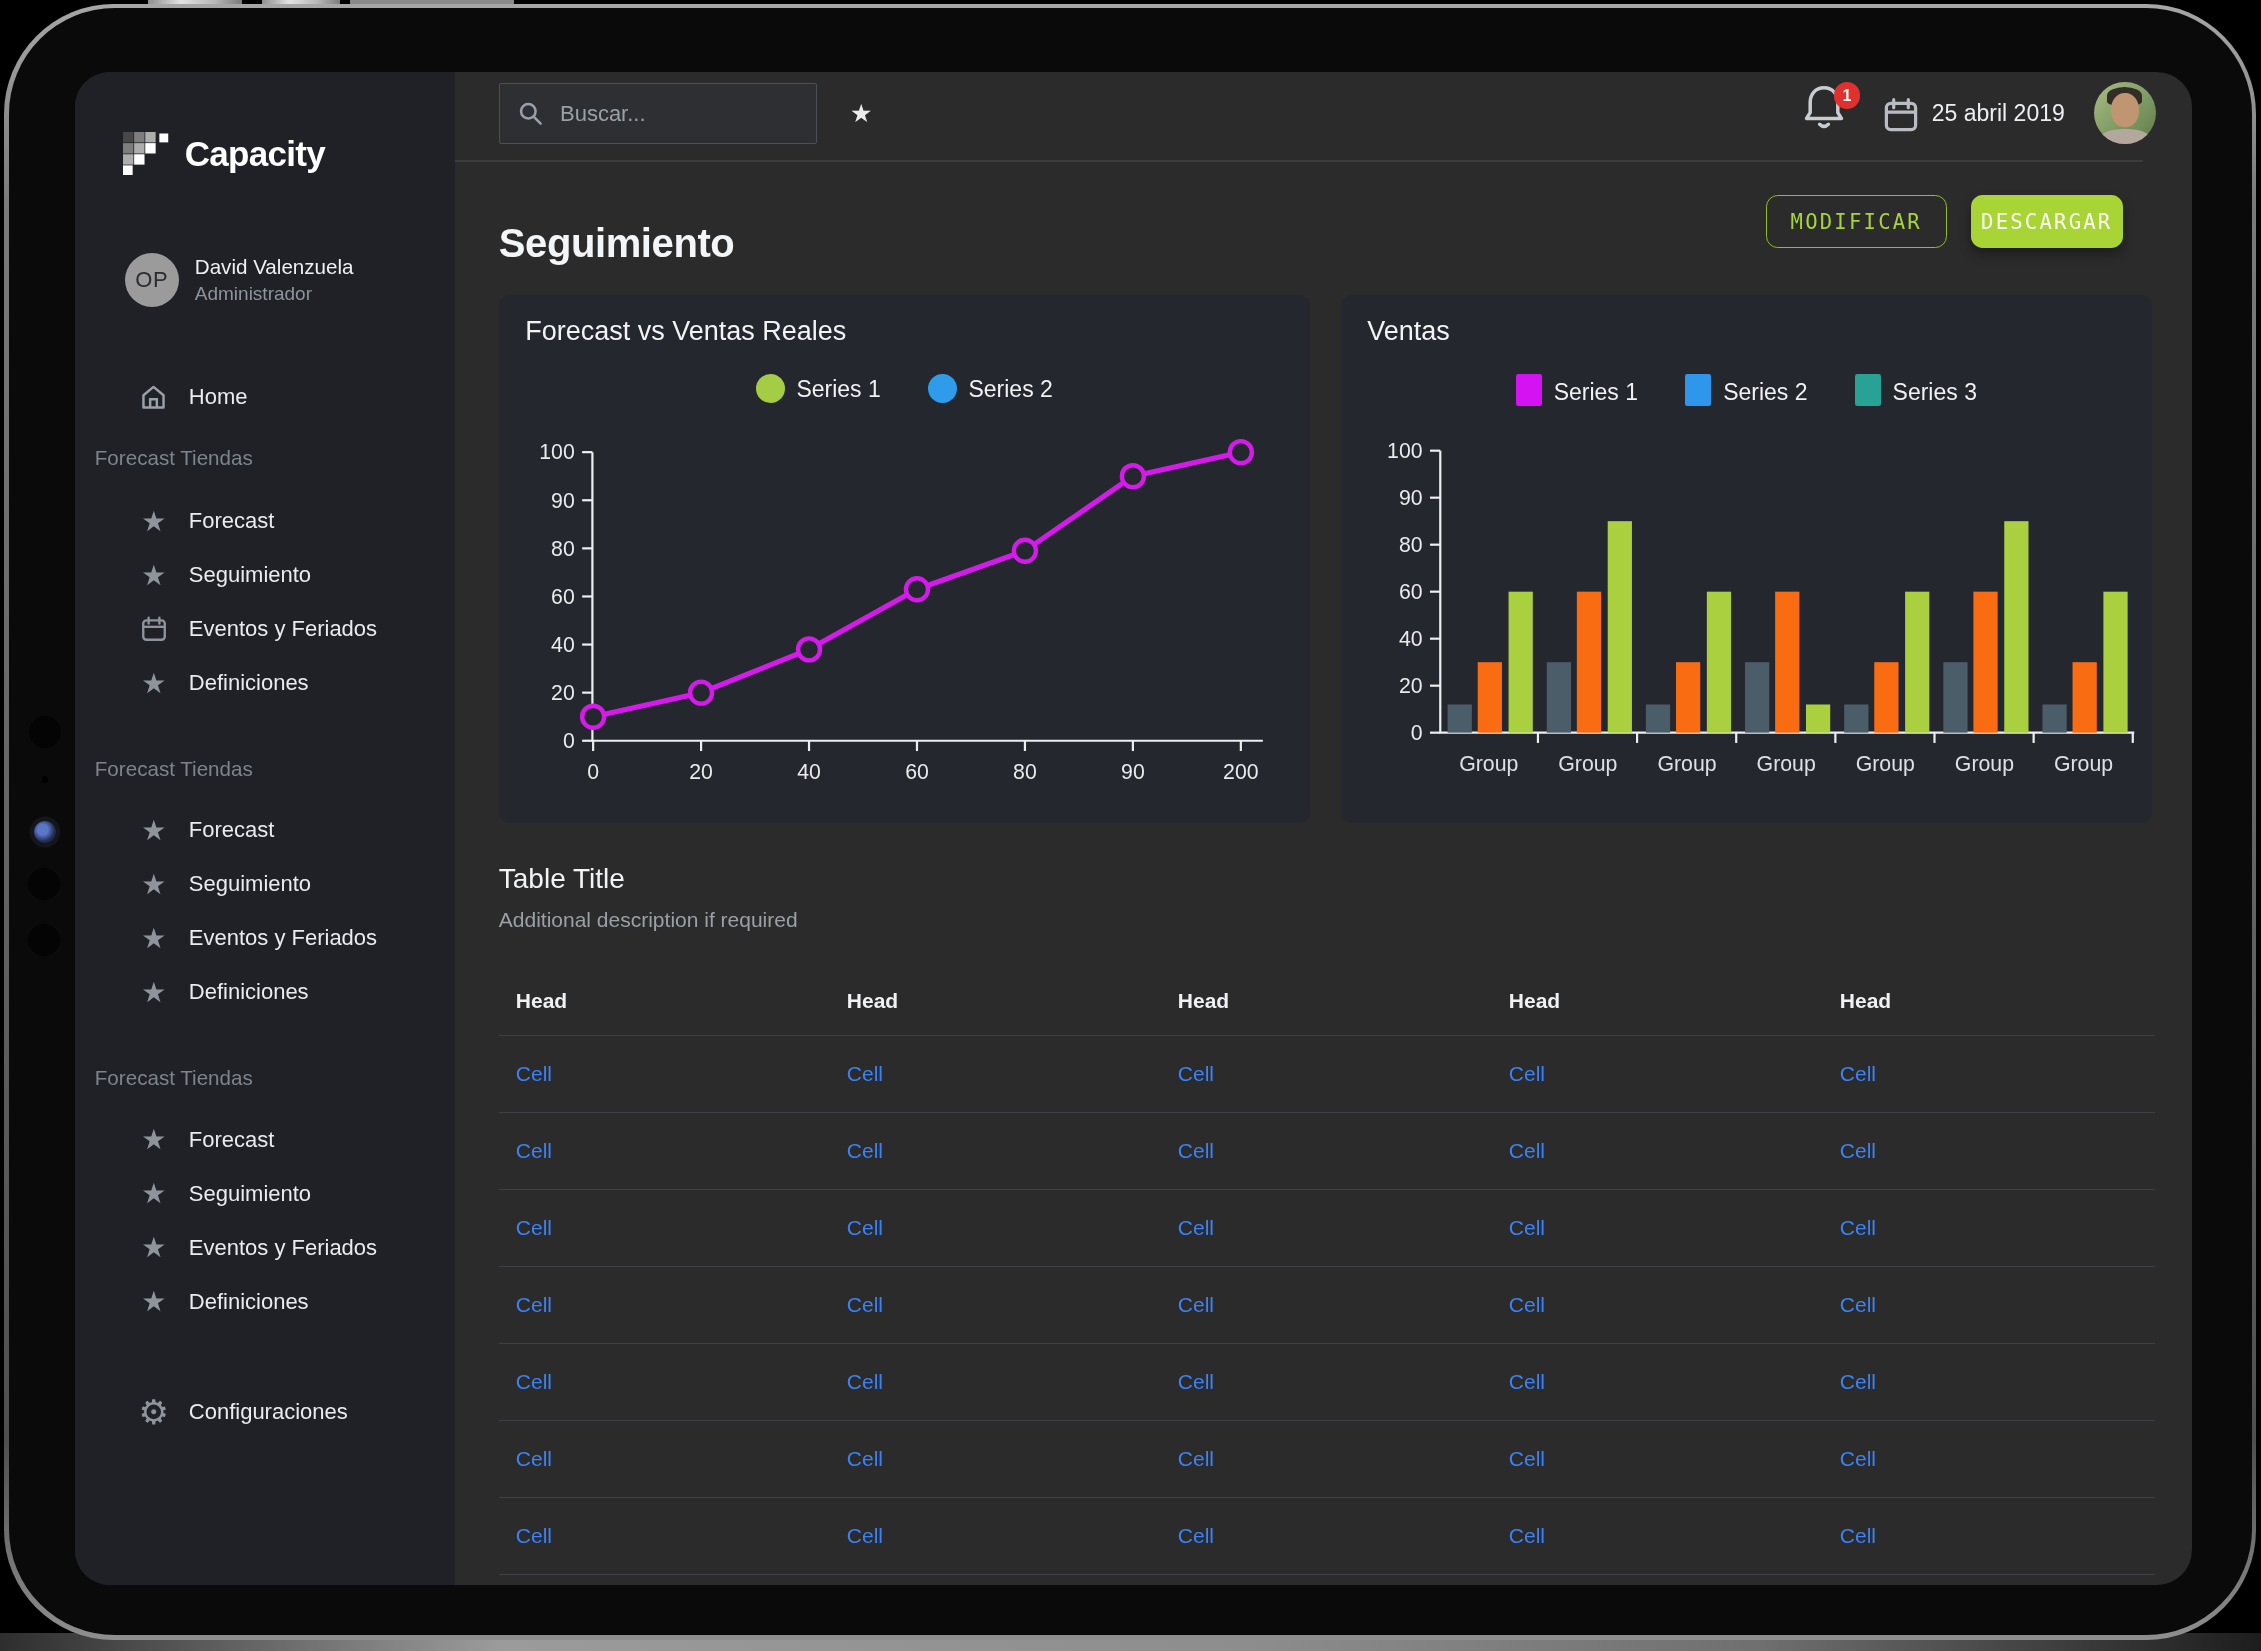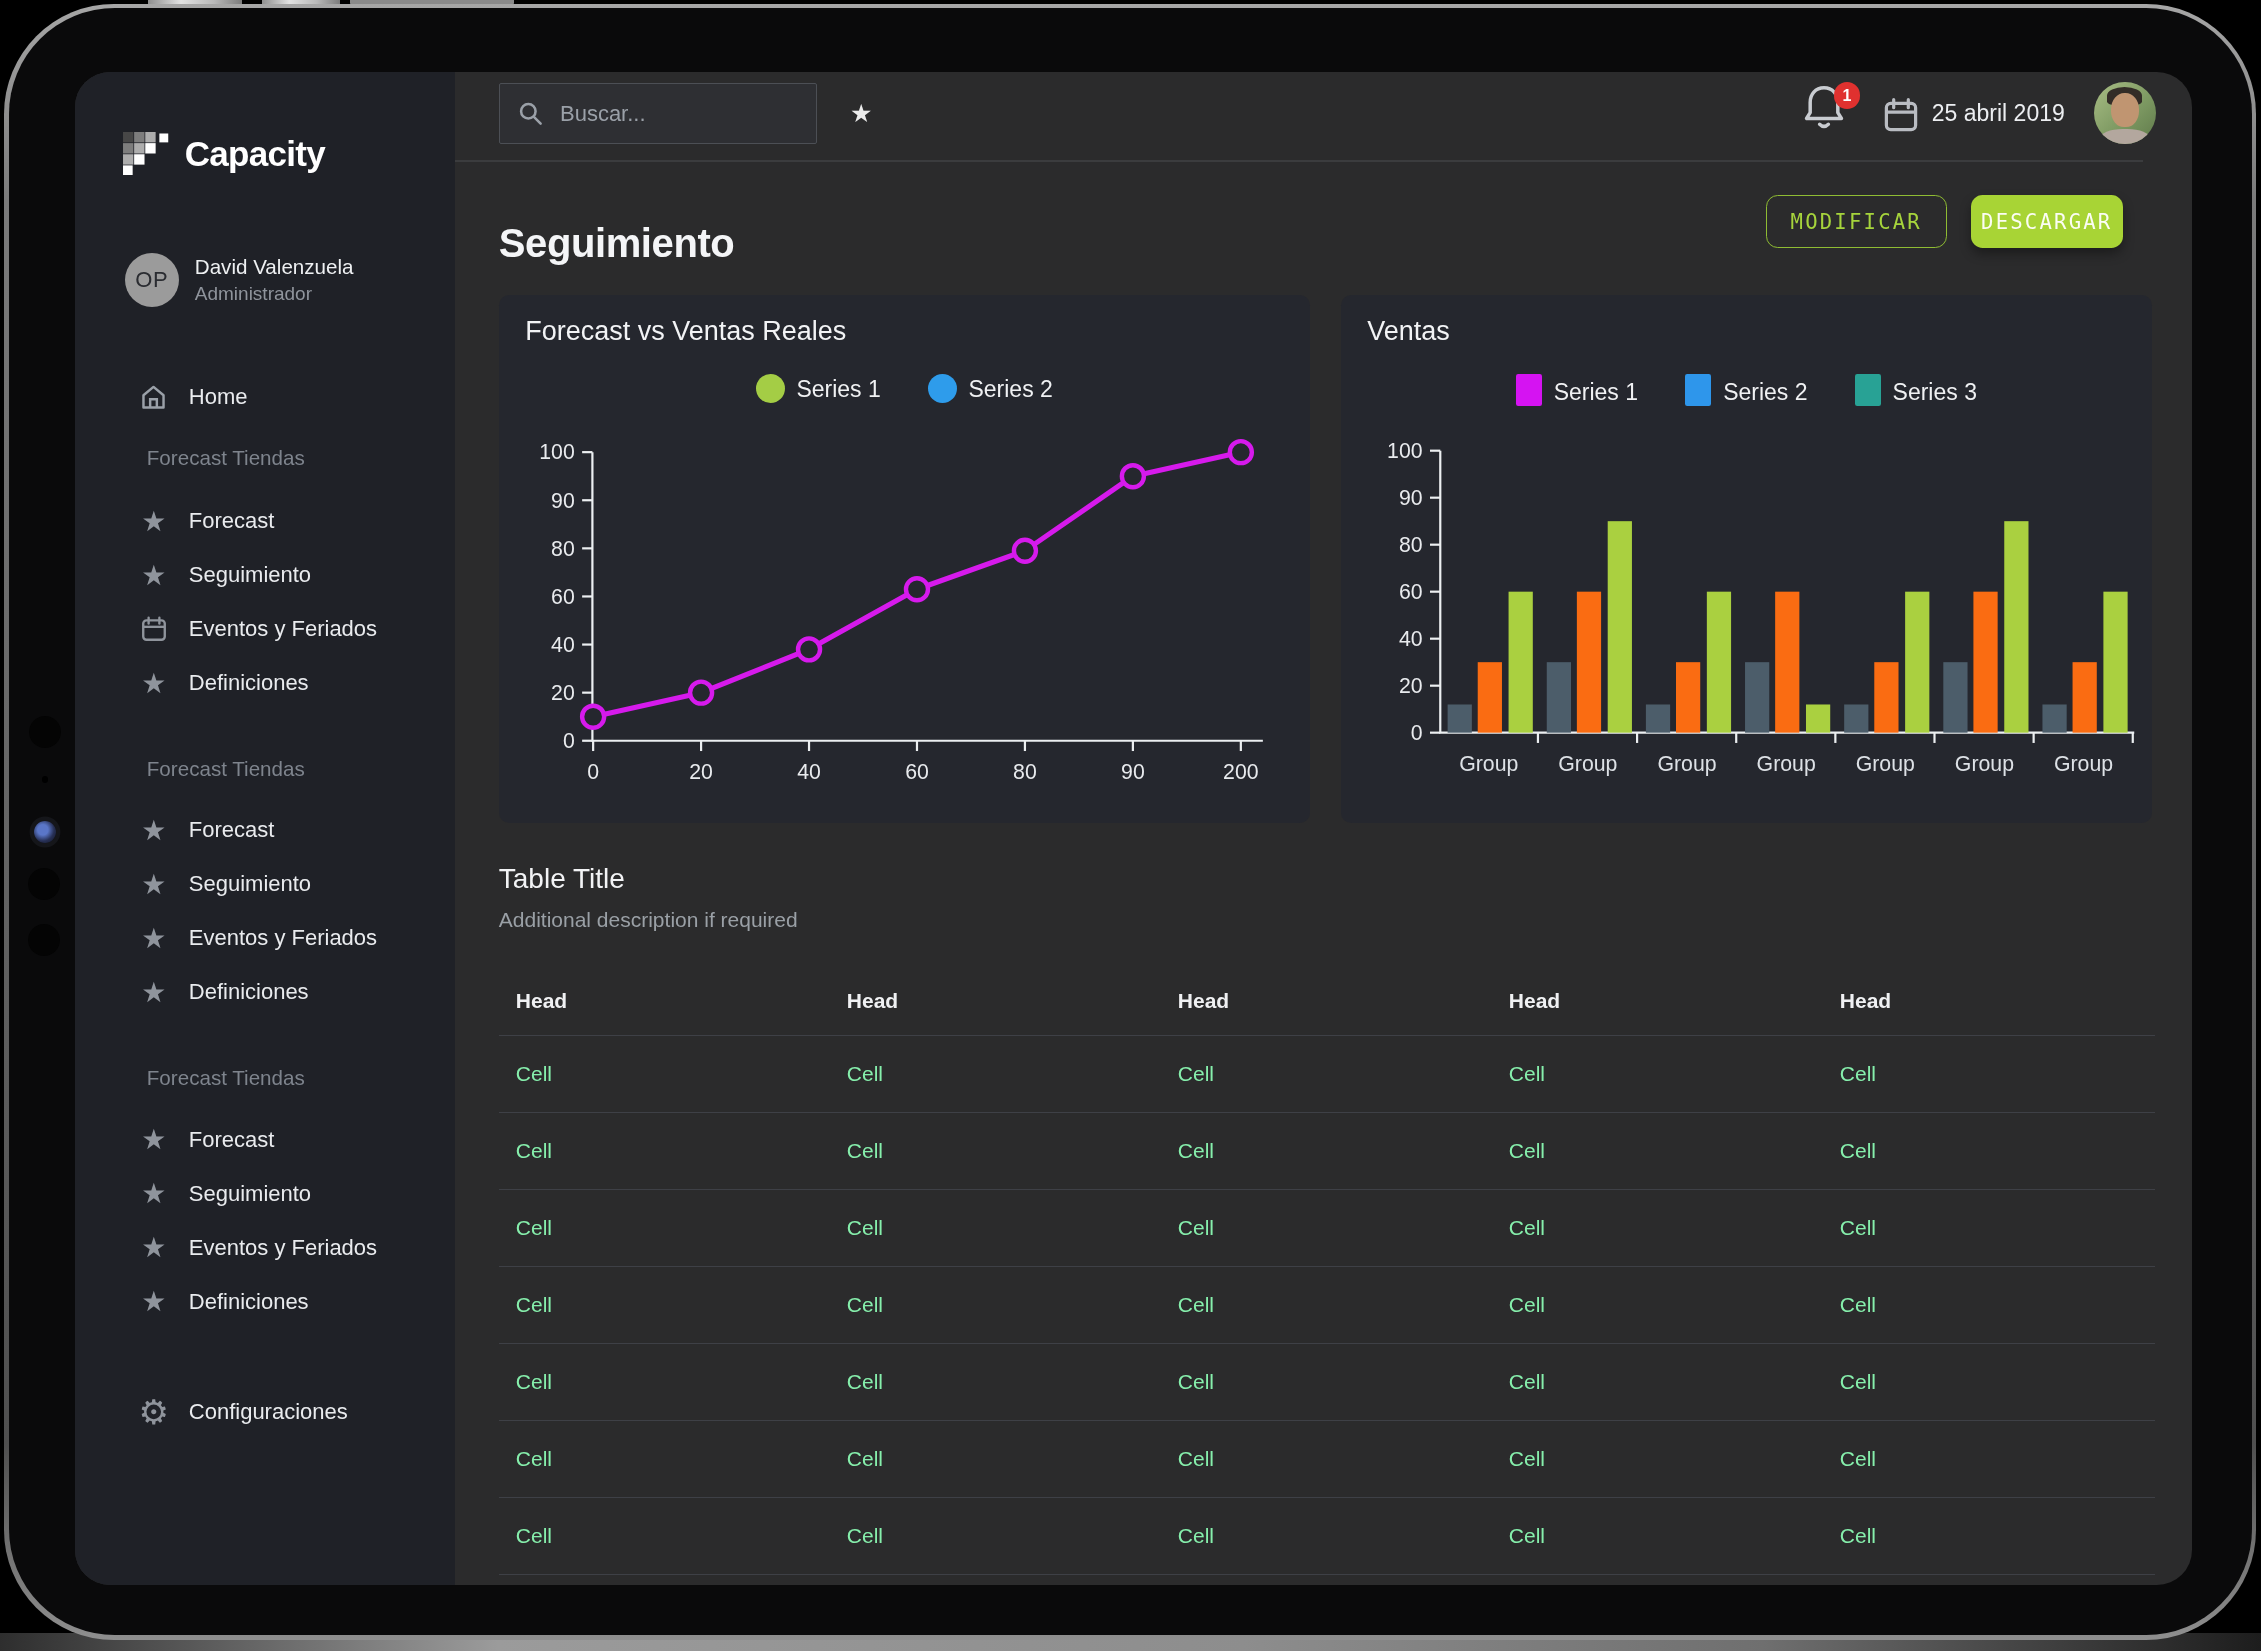--- a/index.html
+++ b/index.html
@@ -33,21 +33,21 @@
   .avatar-initials{width:54px;height:54px;border-radius:50%;background:#9b9b9b;color:#2a2c31;
     font-size:22px;display:flex;align-items:center;justify-content:center;letter-spacing:0.7px;}
   .user-name{color:#eef0f2;font-size:20.6px;line-height:26.4px;}
   .user-role{color:#8f949c;font-size:19px;line-height:25px;}
 
   .nav{position:absolute;left:0;top:298px;right:0;}
   .nav-item{height:54px;display:flex;align-items:center;gap:19px;padding-left:63px;cursor:pointer;}
   .nav-item span.lbl{color:#e9ebee;font-size:22px;}
   .nav-ico{width:32px;display:flex;justify-content:center;color:#8f949c;
     font-family:"DejaVu Sans",sans-serif;font-size:28px;}
-  .nav-section{height:54px;display:flex;align-items:center;padding-left:72px;color:#7e848d;font-size:20.6px;}
+  .nav-section{height:54px;display:flex;align-items:center;padding-left:20px;color:#7e848d;font-size:20.6px;}
   .nav-section.s1{margin-top:7.3px;}
   .nav-group{margin-top:8.8px;}
   .nav-section.s2,.nav-section.s3{margin-top:32px;}
   .nav-group.g2,.nav-group.g3{margin-top:7.3px;}
   .nav-footer{position:absolute;left:0;top:1313px;right:0;}
 
   
   .main{position:absolute;left:380px;top:0;right:0;bottom:0;}
   .topbar-divider{position:absolute;left:0;top:88px;width:1688px;height:1.5px;background:#3b3c3e;}
   .searchbox{position:absolute;left:44px;top:11px;width:316px;height:59px;border:1.5px solid #4c4f55;
@@ -84,21 +84,21 @@
   .chart-svg{position:absolute;left:0;top:0;}
 
   
   .table-block{position:absolute;left:44px;top:788px;width:1656px;}
   .tbl-title{color:#f2f3f5;font-size:28px;font-weight:500;line-height:37px;}
   .tbl-desc{margin-top:10.3px;color:#9aa0a6;font-size:21px;line-height:25px;}
   .tbl-head{margin-top:47px;height:44px;display:flex;align-items:center;}
   .tbl-head .hcell{width:331px;padding-left:17px;box-sizing:border-box;color:#f0f1f3;font-size:21px;font-weight:bold;}
   .tbl-rows{margin-top:11.7px;}
   .tbl-row{height:76px;display:flex;align-items:center;border-top:1.5px solid #3e4046;}
-  .tbl-row .cell{width:331px;padding-left:17px;box-sizing:border-box;color:#86efac;font-size:21px;}
+  .tbl-row .cell{width:331px;padding-left:17px;box-sizing:border-box;color:#3b82f6;font-size:21px;}
   .tbl-end{height:0;border-top:1.5px solid #3e4046;}
 
   svg text{font-family:"Liberation Sans",sans-serif;}
 </style>
 </head>
 <body>
 
 <div class="stage">
   <div class="desk-strip"></div>
   <div class="side-btn side-btn-a"></div>

